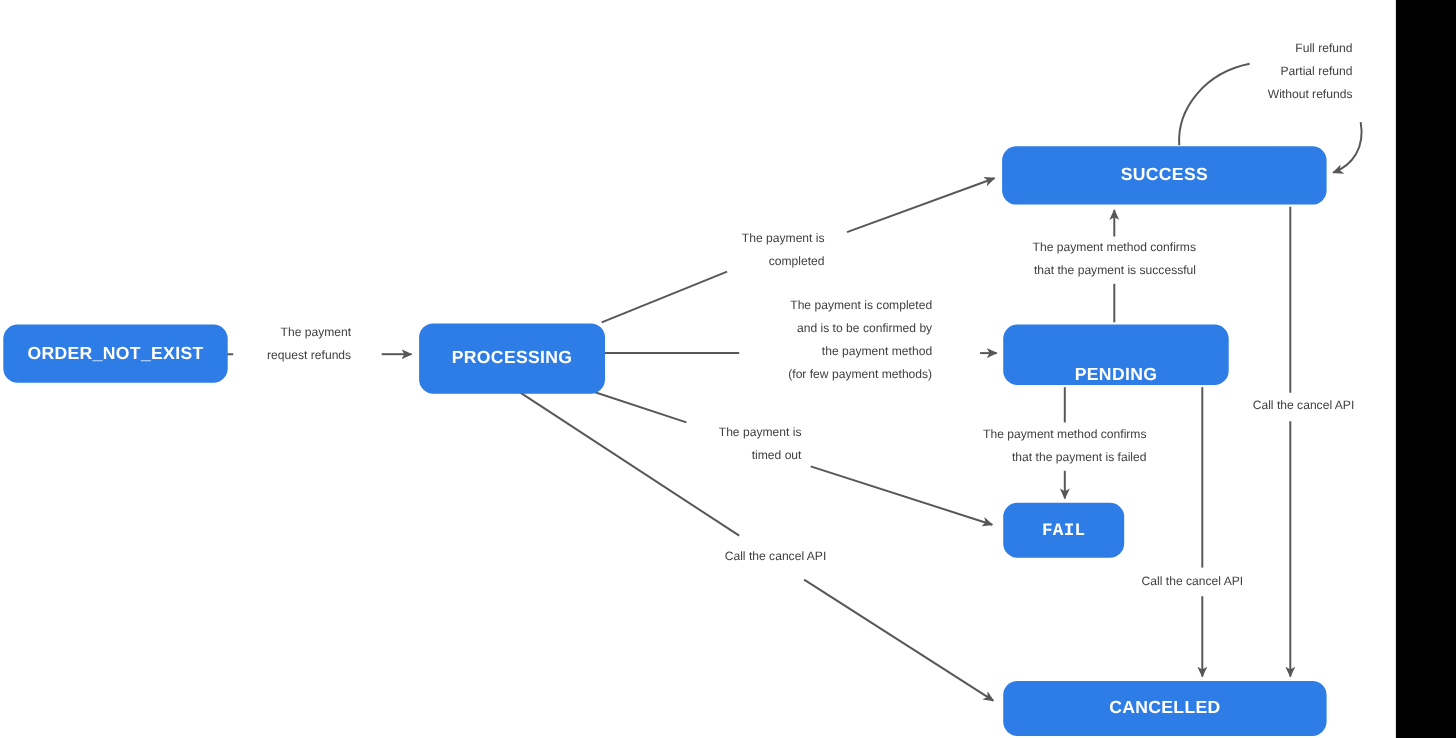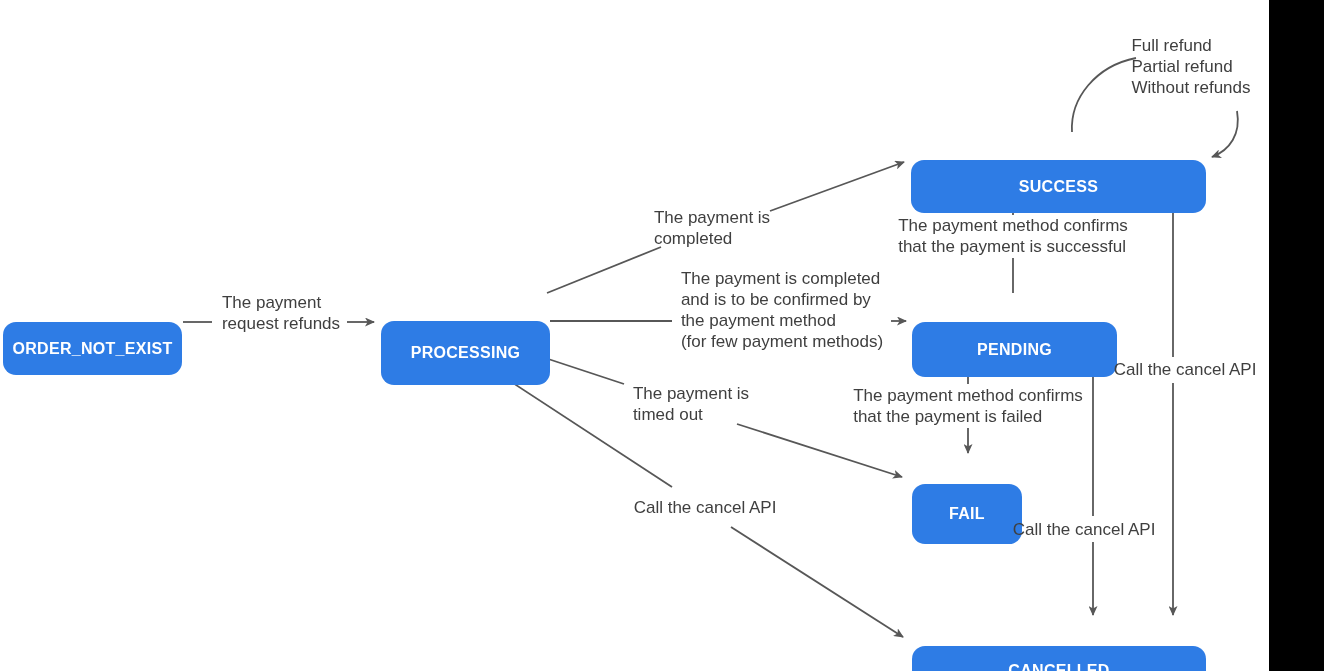--- a/index.html
+++ b/index.html
@@ -48,35 +48,34 @@
     display: flex;
     align-items: center;
     justify-content: center;
     background: var(--node-fill);
     color: var(--node-text);
     font-weight: 700;
     font-size: 16px;
     letter-spacing: 0.3px;
     border-radius: 13px;
     text-align: center;
-    margin-top: 27px;
   }
-  .node-order-not-exist { left: 3px;   top: 295px; width: 179px; height: 53px; text-align: center; }
+  .node-order-not-exist { left: 3px;   top: 295px; width: 204px; height: 53px; text-align: center; }
   .node-processing      { left: 381px; top: 294px; width: 169px; height: 64px; }
   .node-success         { left: 911px; top: 133px; width: 295px; height: 53px; }
-  .node-pending         { left: 912px; top: 295px; width: 205px; height: 55px; }
-  .node-fail            { left: 912px; top: 457px; width: 110px; height: 60px; }
+  .node-pending         { left: 912px; top: 295px; width: 205px; height: 55px; align-items: flex-end; }
+  .node-fail            { left: 912px; top: 457px; width: 110px; height: 50px; font-family: Liberation Mono, monospace; }
   .node-cancelled       { left: 912px; top: 619px; width: 294px; height: 50px; }
   .elabel {
     position: absolute;
     transform: translate(-50%, -50%);
     color: var(--label-text);
-    font-size: 17px;
+    font-size: 11px;
     line-height: 21px;
-    text-align: left;
+    text-align: right;
     white-space: pre-line;
   }
   .elabel b { font-weight: 400; white-space: nowrap; }
   .lbl-a { left: 281px;  top: 313px; }
   .lbl-b { left: 712px;  top: 228px; }
   .lbl-c { left: 782px;  top: 310px; }
   .lbl-d { left: 1013px; top: 236px; }
   .lbl-e { left: 691px;  top: 404px; }
   .lbl-f { left: 968px;  top: 406px; }
   .lbl-g { left: 705px;  top: 507px; white-space: nowrap; }

